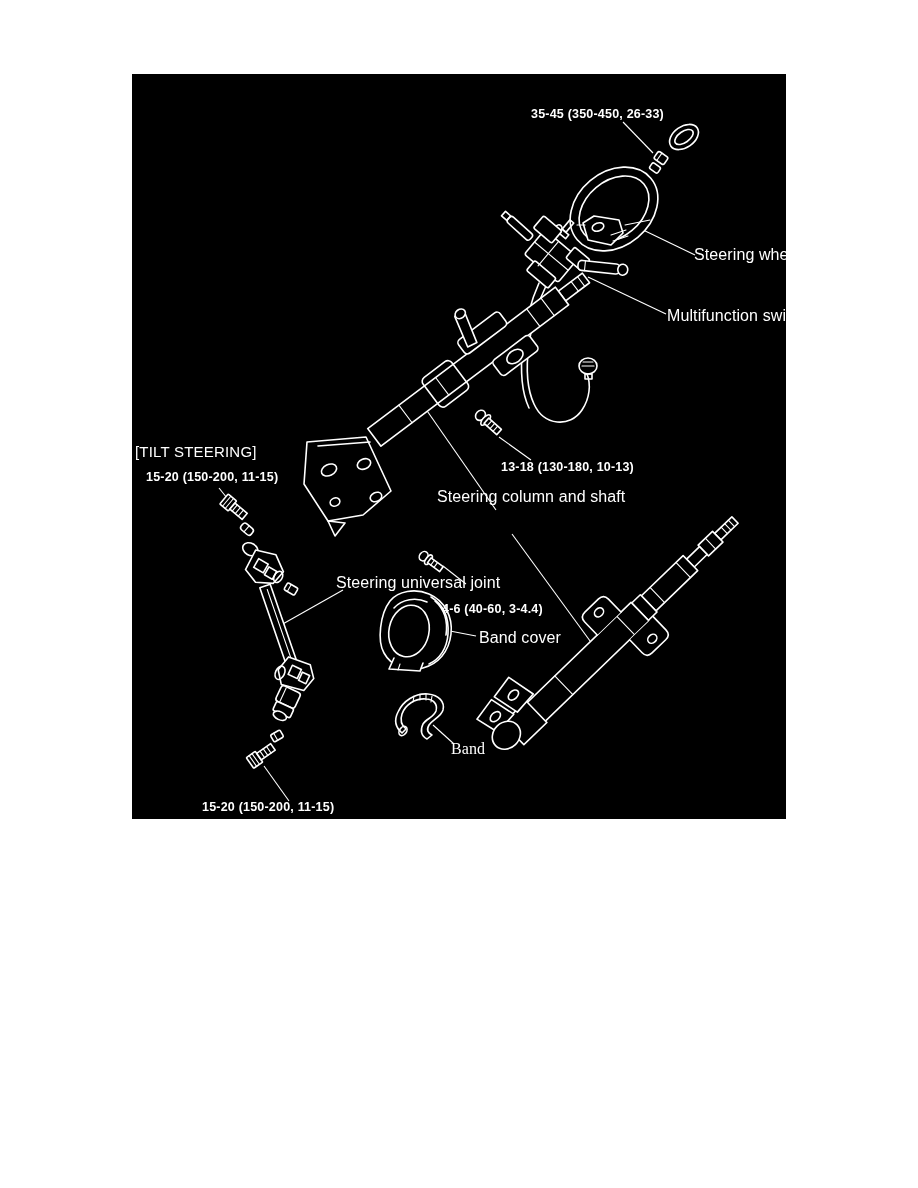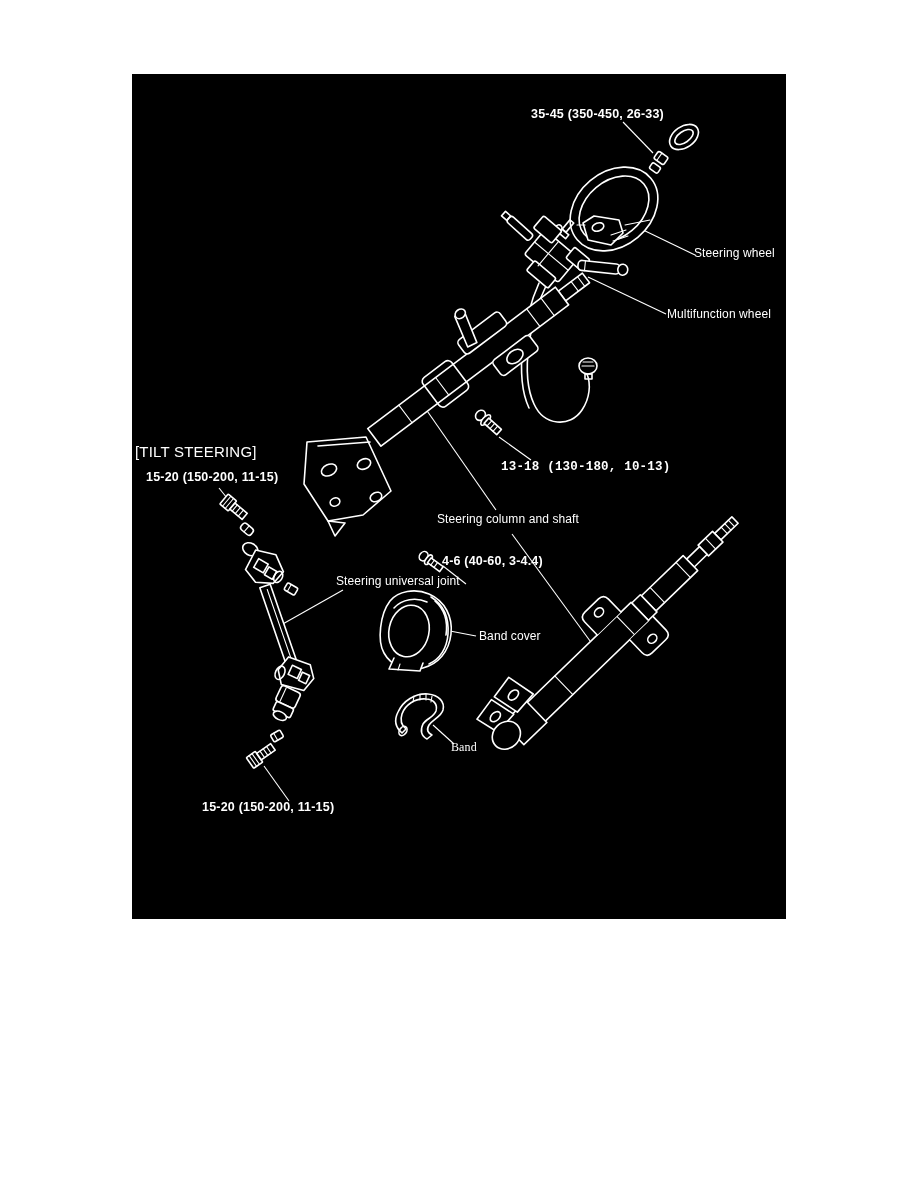--- a/index.html
+++ b/index.html
@@ -2,30 +2,30 @@
 <html><head>
 <meta charset="utf-8">
 <style>
   html,body { margin:0; padding:0; background:#e8e8e8; }
   .page {
     position:relative; width:918px; height:1188px; background:#ffffff;
     margin:0 auto; overflow:hidden;
     font-family:"Liberation Sans", sans-serif;
   }
   .diagram {
-    position:absolute; left:132px; top:74px; width:654px; height:845px;
+    position:absolute; left:132px; top:74px; width:654px; height:745px;
     background:#000000;
   }
   .diagram svg { position:absolute; left:0; top:0; }
   .lbl {
     position:absolute; color:#ffffff; white-space:nowrap;
     font-size:12.5px; font-weight:700; letter-spacing:0.2px;
     font-family:"Liberation Sans", sans-serif;
   }
-  .lbl.name { font-weight:400; font-size:12px; letter-spacing:0.1px; }
+  .lbl.name { font-weight:400; font-size:16px; letter-spacing:0.1px; }
   .lbl.tilt { font-size:15px; font-weight:400; }
   
   .o { fill:none; stroke:#ffffff; stroke-width:1.6; stroke-linecap:round; stroke-linejoin:round; }
   .s { fill:#000000; stroke:#ffffff; stroke-width:1.6; stroke-linecap:round; stroke-linejoin:round; }
   .t { fill:none; stroke:#ffffff; stroke-width:1.1; stroke-linecap:round; }
   .ld { stroke:#ffffff; stroke-width:1.1; }
 </style>
 </head>
 <body>
 
@@ -247,24 +247,24 @@
 
       <g>
         <path class="s" d="M270,659 C263,653 262,646 266,638 C271,627 283,619 296,620 C307,621 313,628 311,636 C309,643 301,645 297,651 C294,656 296,659 300,661 L295,665 C289,662 288,656 291,650 C294,645 302,643 304,637 C306,630 301,625 294,625 C283,624 273,631 270,640 C268,646 269,651 274,655 Z"></path>
         <path class="t" d="M282,622 L281,628 M288,620 L288,626 M294,620 L294,626 M300,622 L299,628"></path>
         <ellipse class="o" cx="271" cy="657" rx="3.5" ry="5" transform="rotate(35 271 657)"></ellipse>
       </g>
     </svg>
 
     <div class="lbl" style="left:399px; top:33px;">35-45 (350-450, 26-33)</div>
     <div class="lbl name" style="left:562px; top:172px;">Steering wheel</div>
-    <div class="lbl name" style="left:535px; top:233px;">Multifunction wheel</div>
-    <div class="lbl" style="left:369px; top:386px;font-family:Liberation Mono, monospace;">13-18 (130-180, 10-13)</div>
-    <div class="lbl name" style="left:305px; top:438px;">Steering column and shaft</div>
+    <div class="lbl name" style="left:535px; top:233px;">Multifunction switch</div>
+    <div class="lbl" style="left:369px; top:386px;">13-18 (130-180, 10-13)</div>
+    <div class="lbl name" style="left:305px; top:414px;">Steering column and shaft</div>
     <div class="lbl tilt" style="left:3px;   top:369px;">[TILT STEERING]</div>
     <div class="lbl" style="left:14px;  top:396px;">15-20 (150-200, 11-15)</div>
     <div class="lbl name" style="left:184px; top:500px;margin-left:20px;">Steering universal joint</div>
-    <div class="lbl" style="left:310px; top:480px;text-align:right;">4-6 (40-60, 3-4.4)</div>
+    <div class="lbl" style="left:310px; top:528px;text-align:right;">4-6 (40-60, 3-4.4)</div>
     <div class="lbl name" style="left:347px; top:555px;">Band cover</div>
     <div class="lbl name" style="left:319px; top:666px;font-family:Liberation Serif, serif;">Band</div>
     <div class="lbl" style="left:70px;  top:726px;">15-20 (150-200, 11-15)</div>
   </div>
 </div>
 
 </body></html>

